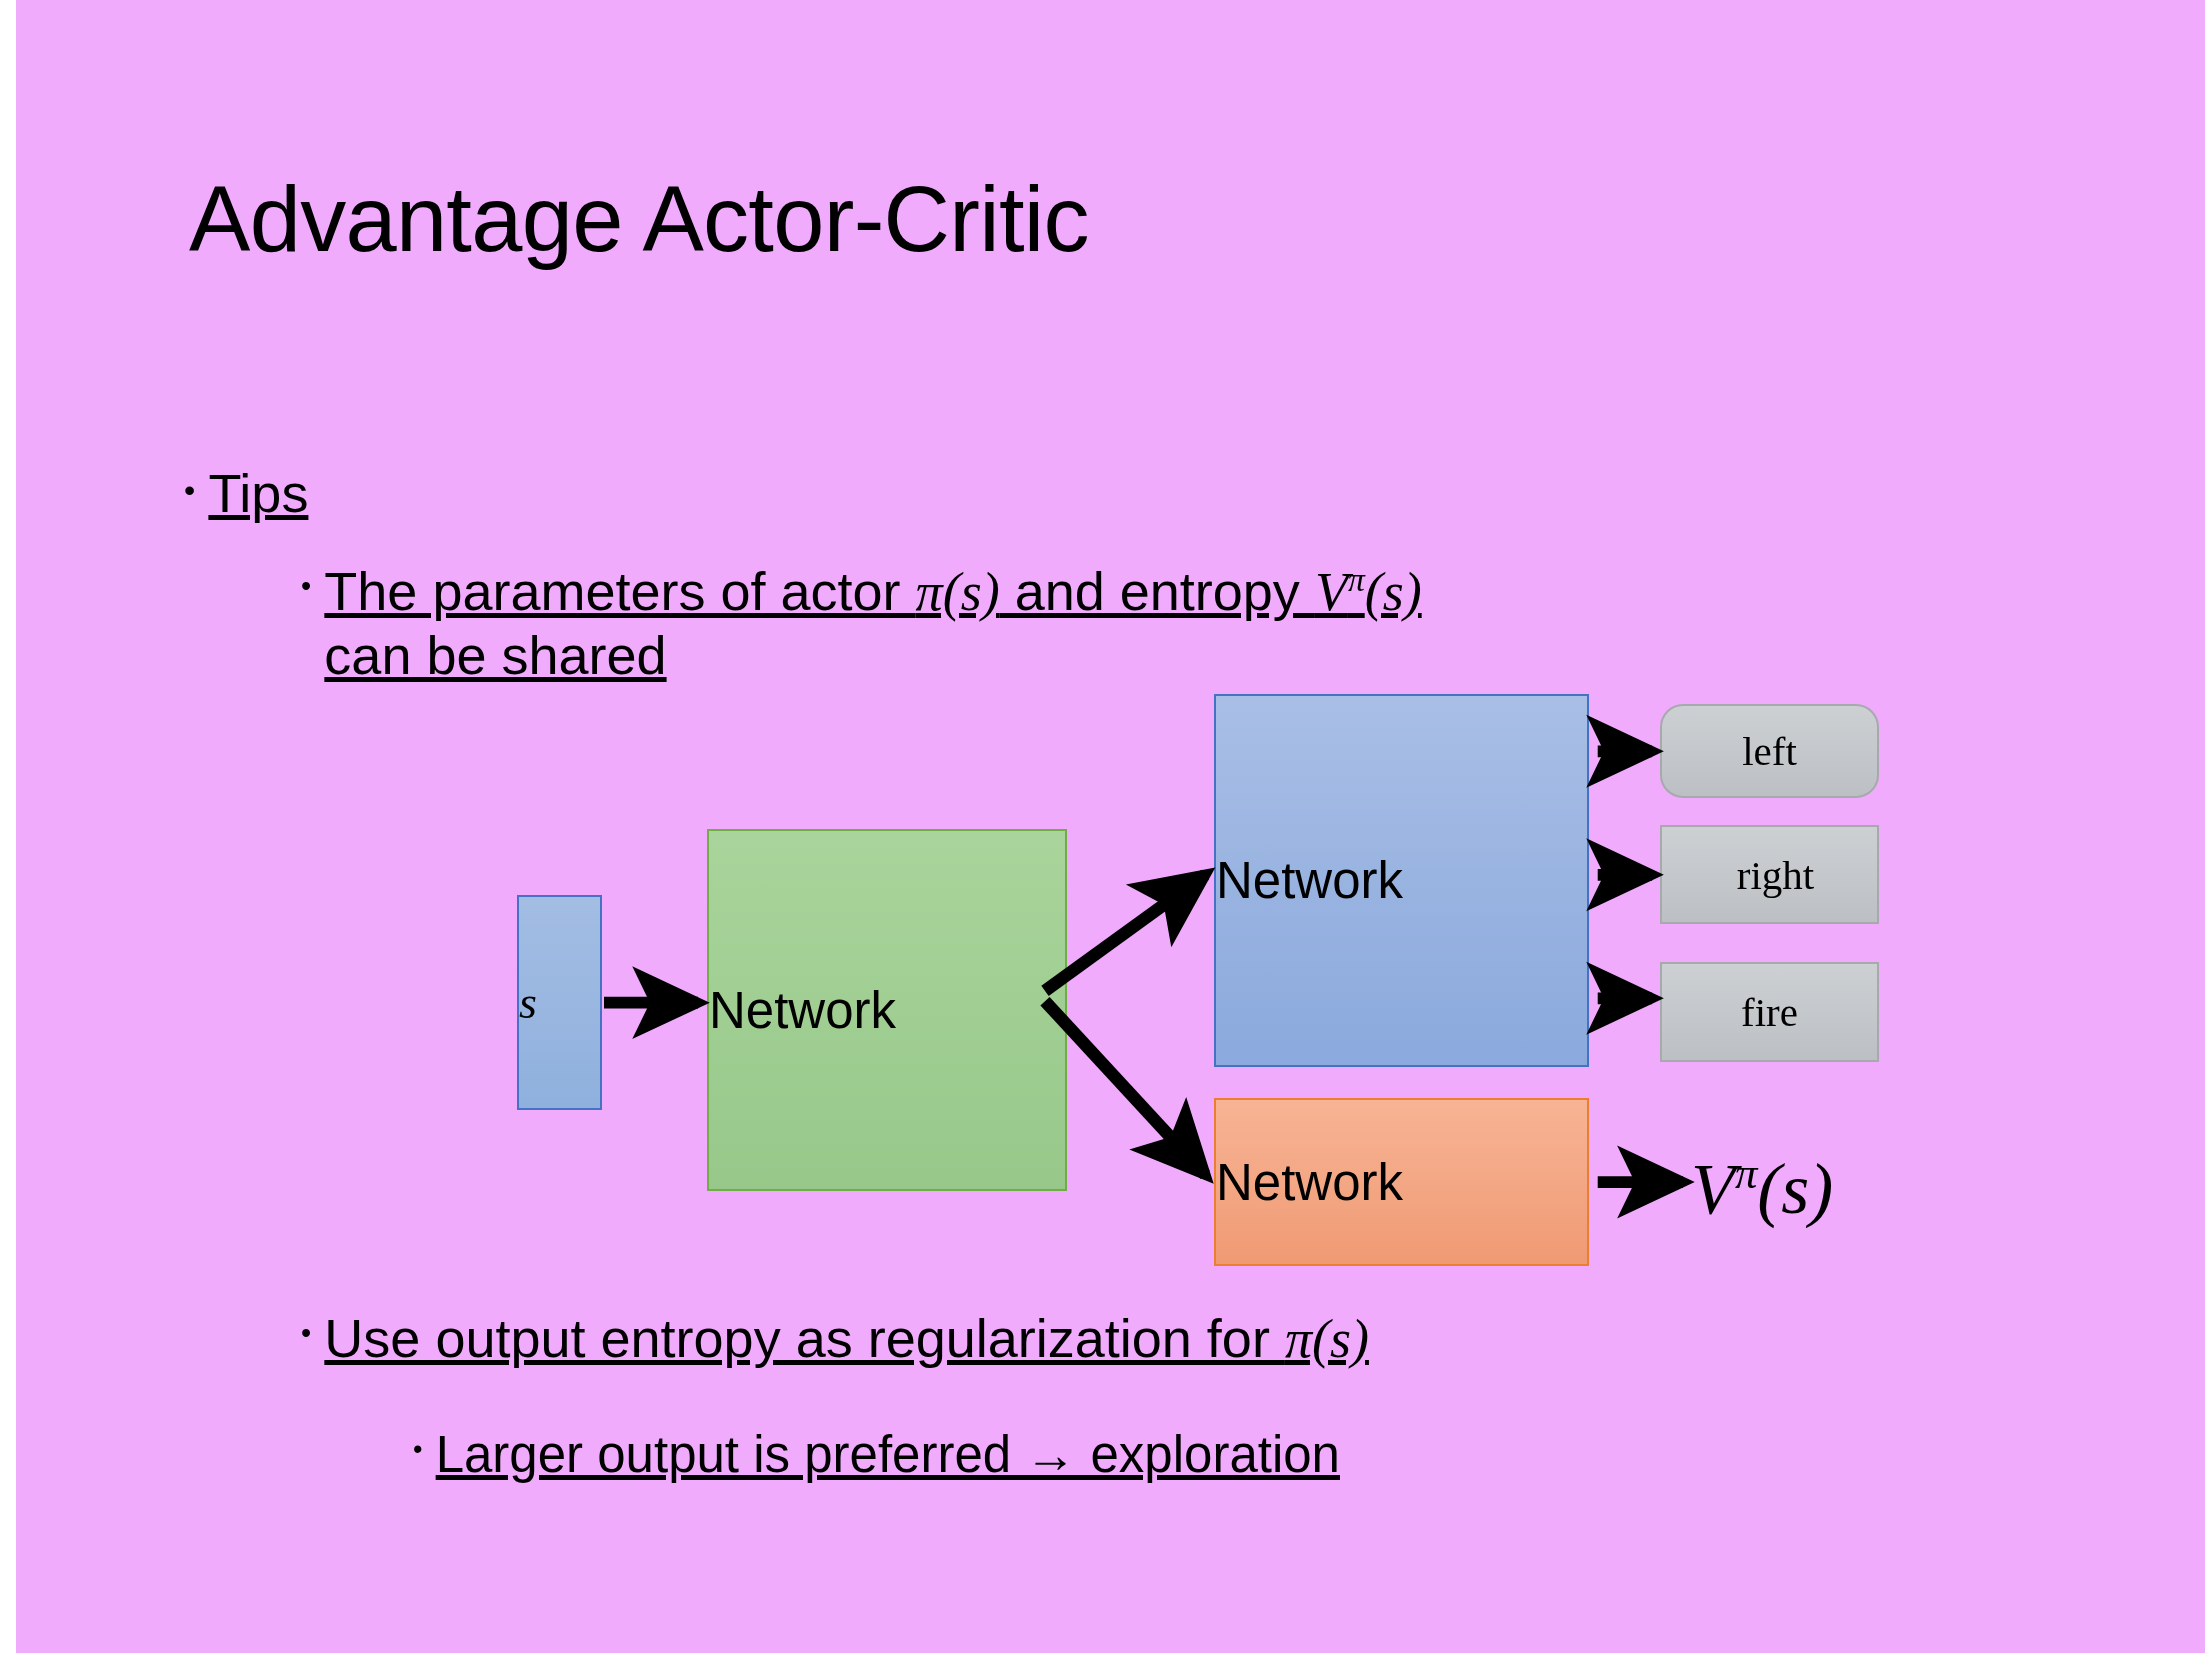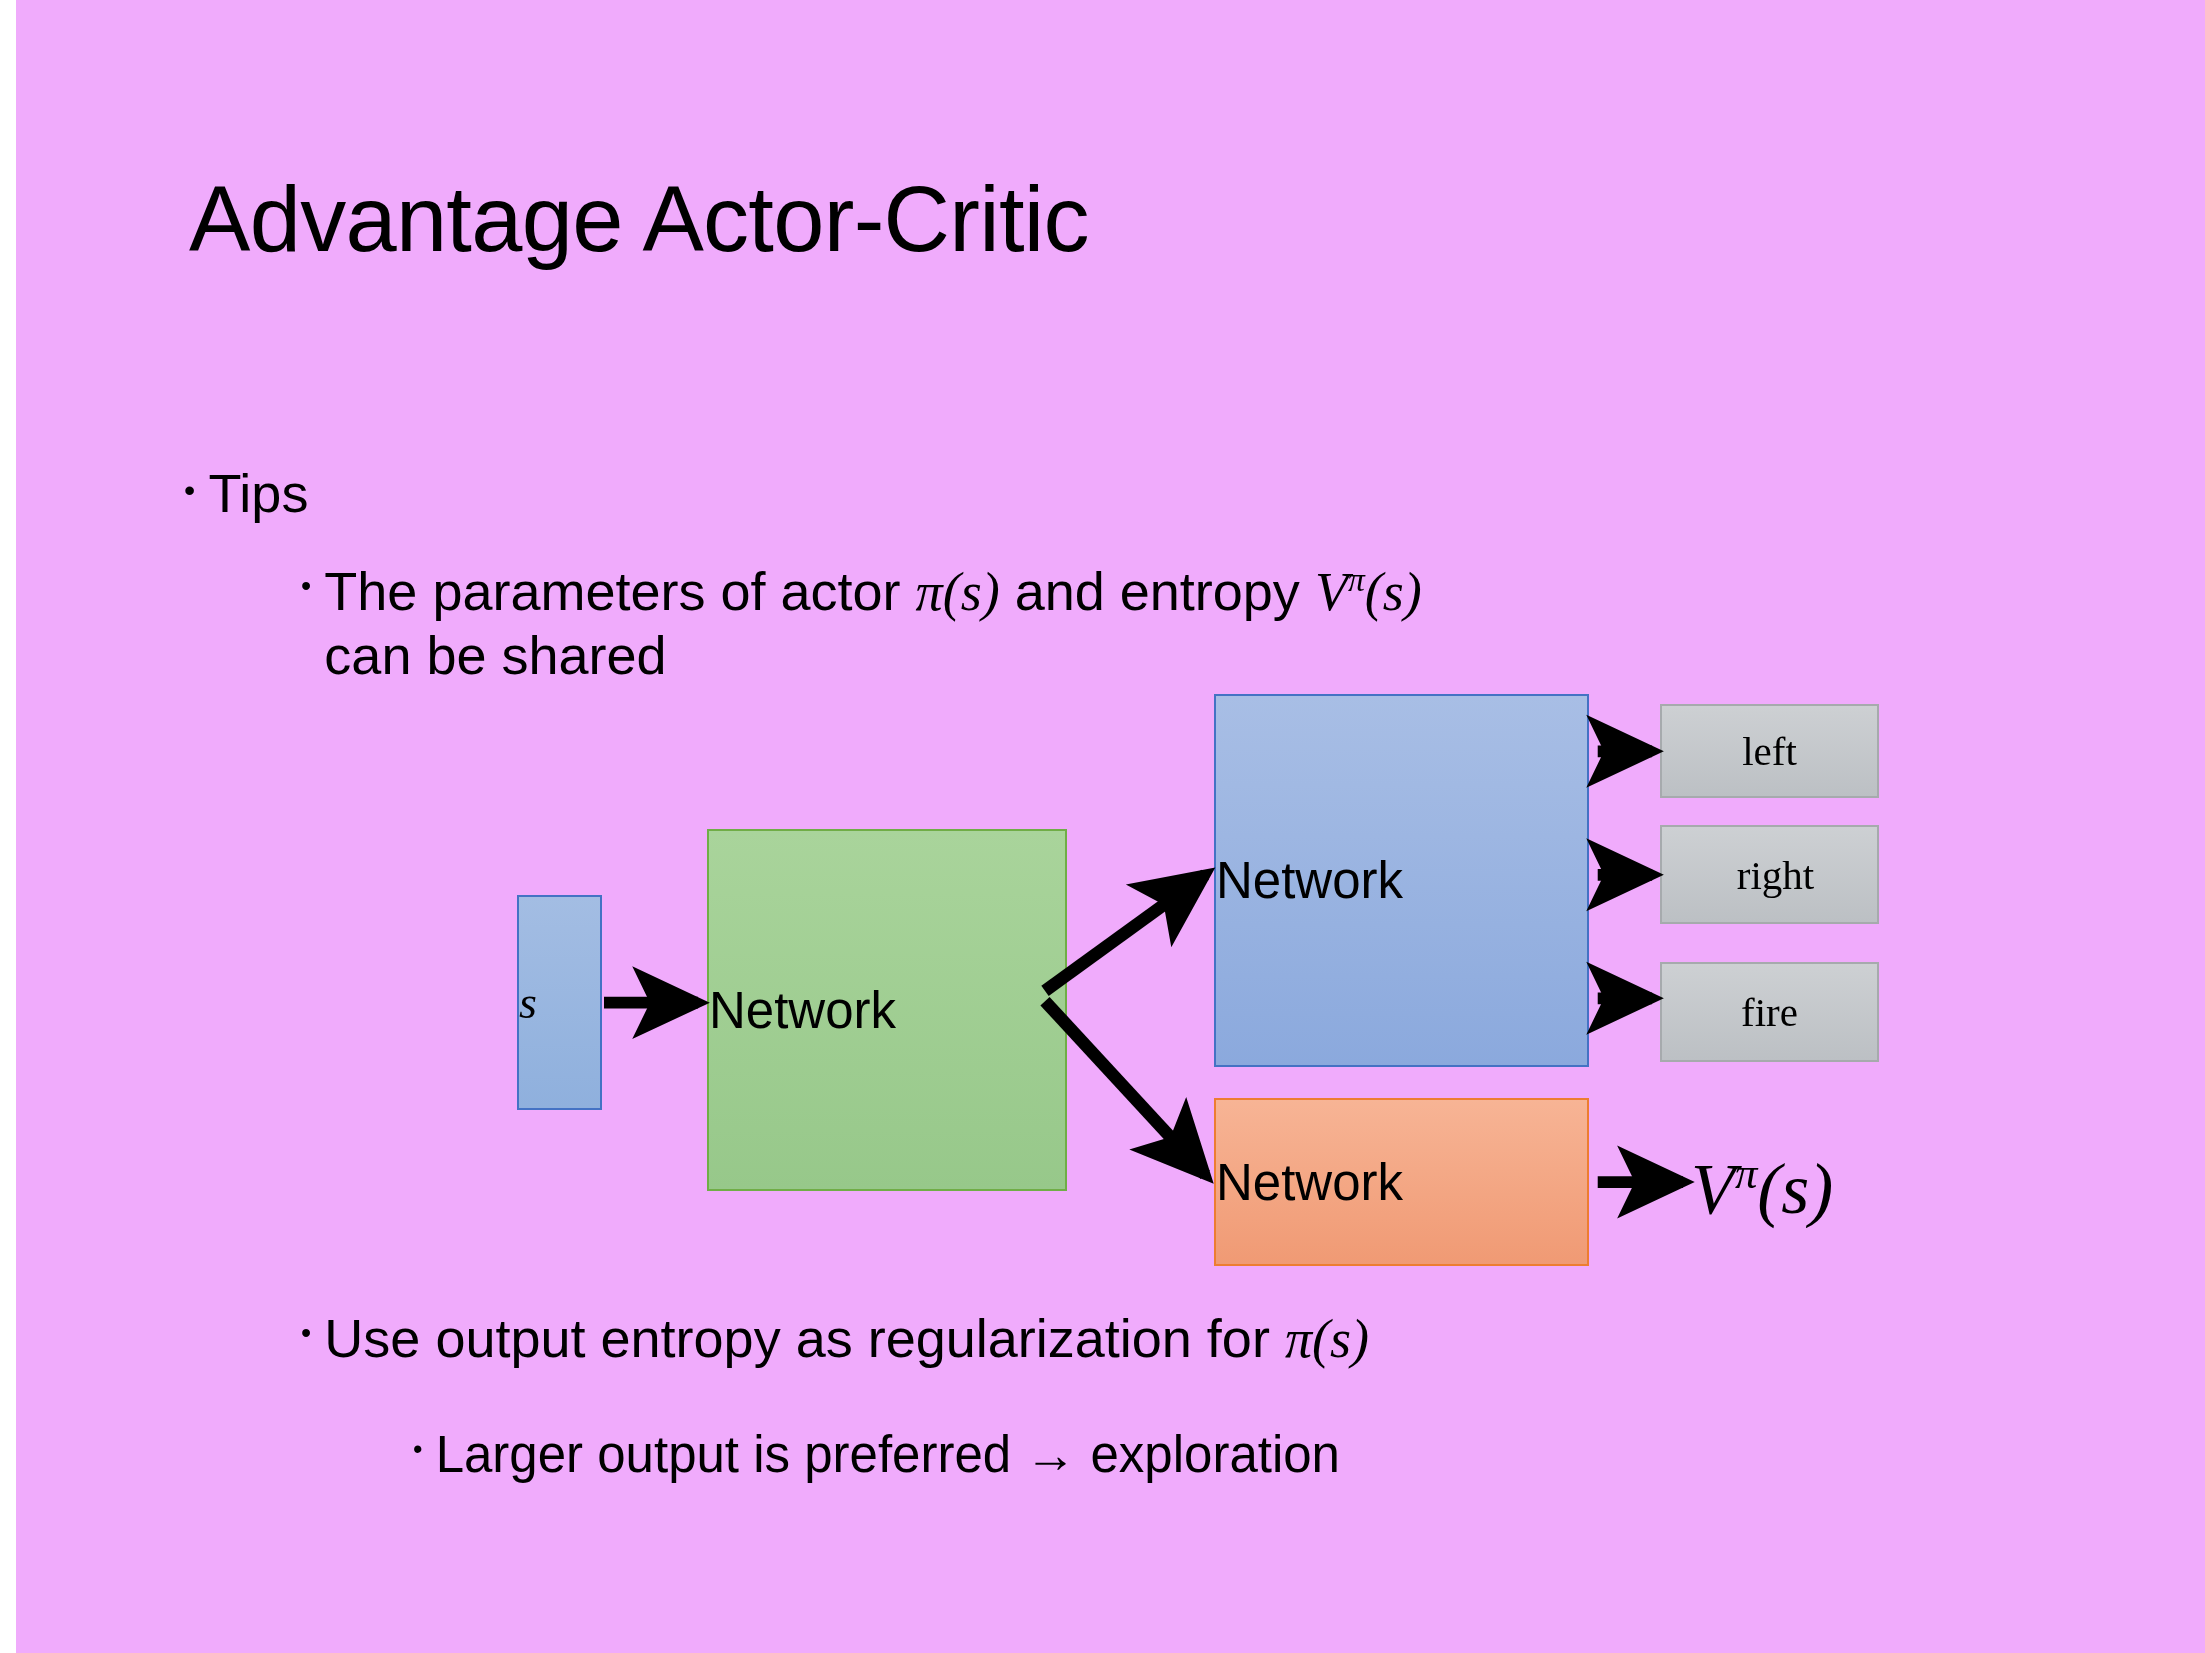--- a/index.html
+++ b/index.html
@@ -45,20 +45,21 @@
     align-items: flex-start;
     color: #000000;
   }
   .bullet .dot {
     flex: 0 0 auto;
     line-height: 1;
     margin-right: 13.2px;
   }
   .bullet .txt {
     flex: 1 1 auto;
+    text-decoration: underline;
   }
 
   
   #bullet-tips {
     left: 168px;
     top: 462px;
     font-size: 54px;
     line-height: 1.16;
   }
   #bullet-tips .dot { font-size: 32px; position: relative; top: 11.8px; }
@@ -158,21 +159,21 @@
     width: 219px;
     background: linear-gradient(to bottom, #cdd0d3, #bcc0c4);
     border: 2.2px solid #a6aaad;
     display: flex;
     align-items: center;
     justify-content: center;
     font-family: "Liberation Serif", serif;
     font-size: 41px;
     color: #000000;
   }
-  #box-action-left  { top: 704px;  height: 94px; }
+  #box-action-left  { top: 704px;  height: 94px; border-radius: 23px; }
   #box-action-right { top: 825px; height: 99px; padding-left: 12px; }
   #box-action-fire  { top: 948px; height: 100px; margin-top: 14px; }
 
   
   #arrows {
     position: absolute;
     left: 0;
     top: 0;
     width: 2205px;
     height: 1654px;

